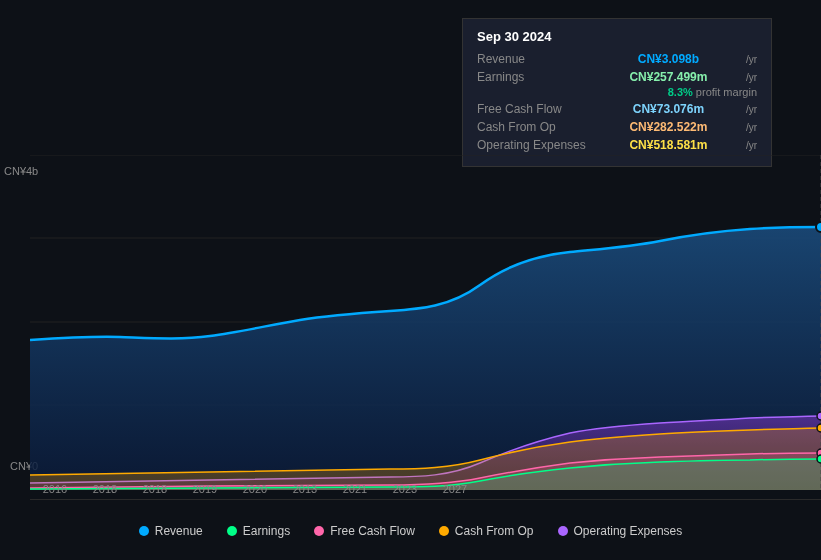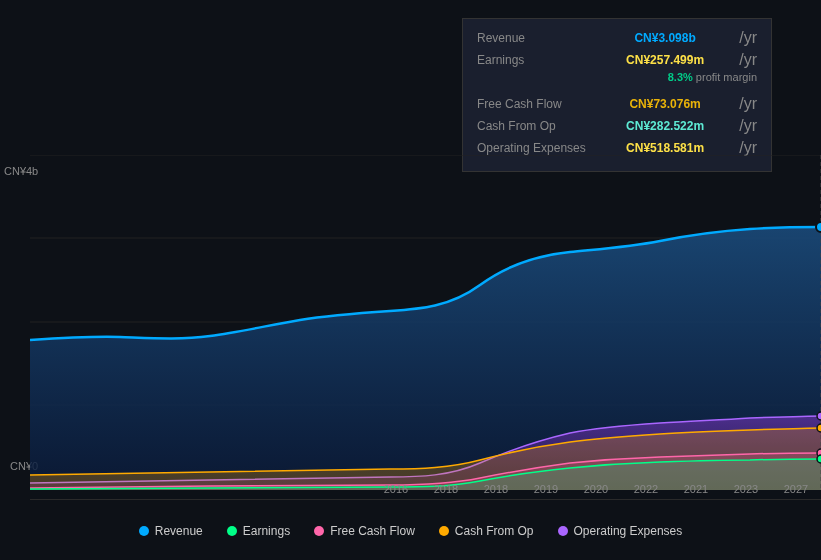--- a/index.html
+++ b/index.html
@@ -64,28 +64,28 @@
       color: #888;
       min-width: 120px;
     }
 
     .tooltip-value {
       font-weight: bold;
     }
 
     .tooltip-sub {
       color: #888;
-      font-size: 16px;
+      font-size: 10px;
       margin-left: 6px;
     }
 
     .profit-margin-row {
       display: flex;
       justify-content: flex-end;
-      margin-bottom: 12px;
+      margin-bottom: 4px;
       margin-top: -2px;
     }
 
     .profit-margin-text {
       font-size: 11px;
     }
 
     .profit-bold {
       color: #00cc88;
       font-weight: bold;
@@ -98,21 +98,21 @@
       width: 791px;
       height: 335px;
     }
 
     .x-axis-labels {
       position: absolute;
       bottom: 65px;
       left: 30px;
       width: 791px;
       display: flex;
-      justify-content: flex-end;
+      justify-content: flex-start;
     }
 
     .x-label {
       font-size: 11px;
       color: #888;
       width: 50px;
       text-align: center;
     }
 
     .legend {
@@ -148,49 +148,50 @@
       height: 1px;
       background: #2a2a2a;
     }
   </style>
 </head>
 <body>
 
 <div class="chart-container">
 
   <div class="tooltip-box">
+    <div class="tooltip-date">Sep 30 2024</div>
 
     <div class="tooltip-row">
       <span class="tooltip-label">Revenue</span>
       <span class="tooltip-value" style="color:#00aaff">CN¥3.098b</span>
       <span class="tooltip-sub">/yr</span>
     </div>
 
     <div class="tooltip-row">
       <span class="tooltip-label">Earnings</span>
-      <span class="tooltip-value" style="color:#fde047">CN¥257.499m</span>
+      <span class="tooltip-value" style="color:#86efac">CN¥257.499m</span>
       <span class="tooltip-sub">/yr</span>
     </div>
 
     <div class="profit-margin-row">
       <span class="profit-margin-text">
         <span class="profit-bold">8.3%</span>
         <span style="color:#888"> profit margin</span>
       </span>
     </div>
 
     <div class="tooltip-row">
       <span class="tooltip-label">Free Cash Flow</span>
-      <span class="tooltip-value" style="color:#eab308">CN¥73.076m</span>
+      <span class="tooltip-value" style="color:#7dd3fc">CN¥73.076m</span>
       <span class="tooltip-sub">/yr</span>
     </div>
 
     <div class="tooltip-row">
       <span class="tooltip-label">Cash From Op</span>
-      <span class="tooltip-value" style="color:#5eead4">CN¥282.522m</span>
+      <span class="tooltip-value" style="color:#fdba74">CN¥282.522m</span>
       <span class="tooltip-sub">/yr</span>
     </div>
 
     <div class="tooltip-row">
       <span class="tooltip-label">Operating Expenses</span>
       <span class="tooltip-value" style="color:#fde047">CN¥518.581m</span>
       <span class="tooltip-sub">/yr</span>
     </div>
   </div>
 
@@ -346,21 +347,21 @@
     <circle cx="791" cy="304" r="4" fill="#00ff88" stroke="#0d1117" stroke-width="1.5"></circle>
 
   </svg>
 
   <div class="x-axis-labels">
     <span class="x-label">2016</span>
     <span class="x-label">2018</span>
     <span class="x-label">2018</span>
     <span class="x-label">2019</span>
     <span class="x-label">2020</span>
-    <span class="x-label">2022</span>
+    <span class="x-label">2013</span>
     <span class="x-label">2021</span>
     <span class="x-label">2023</span>
     <span class="x-label">2027</span>
   </div>
 
   <div class="divider-line"></div>
 
   <div class="legend">
     <div class="legend-item">
       <div class="legend-dot" style="background:#00aaff"></div>

